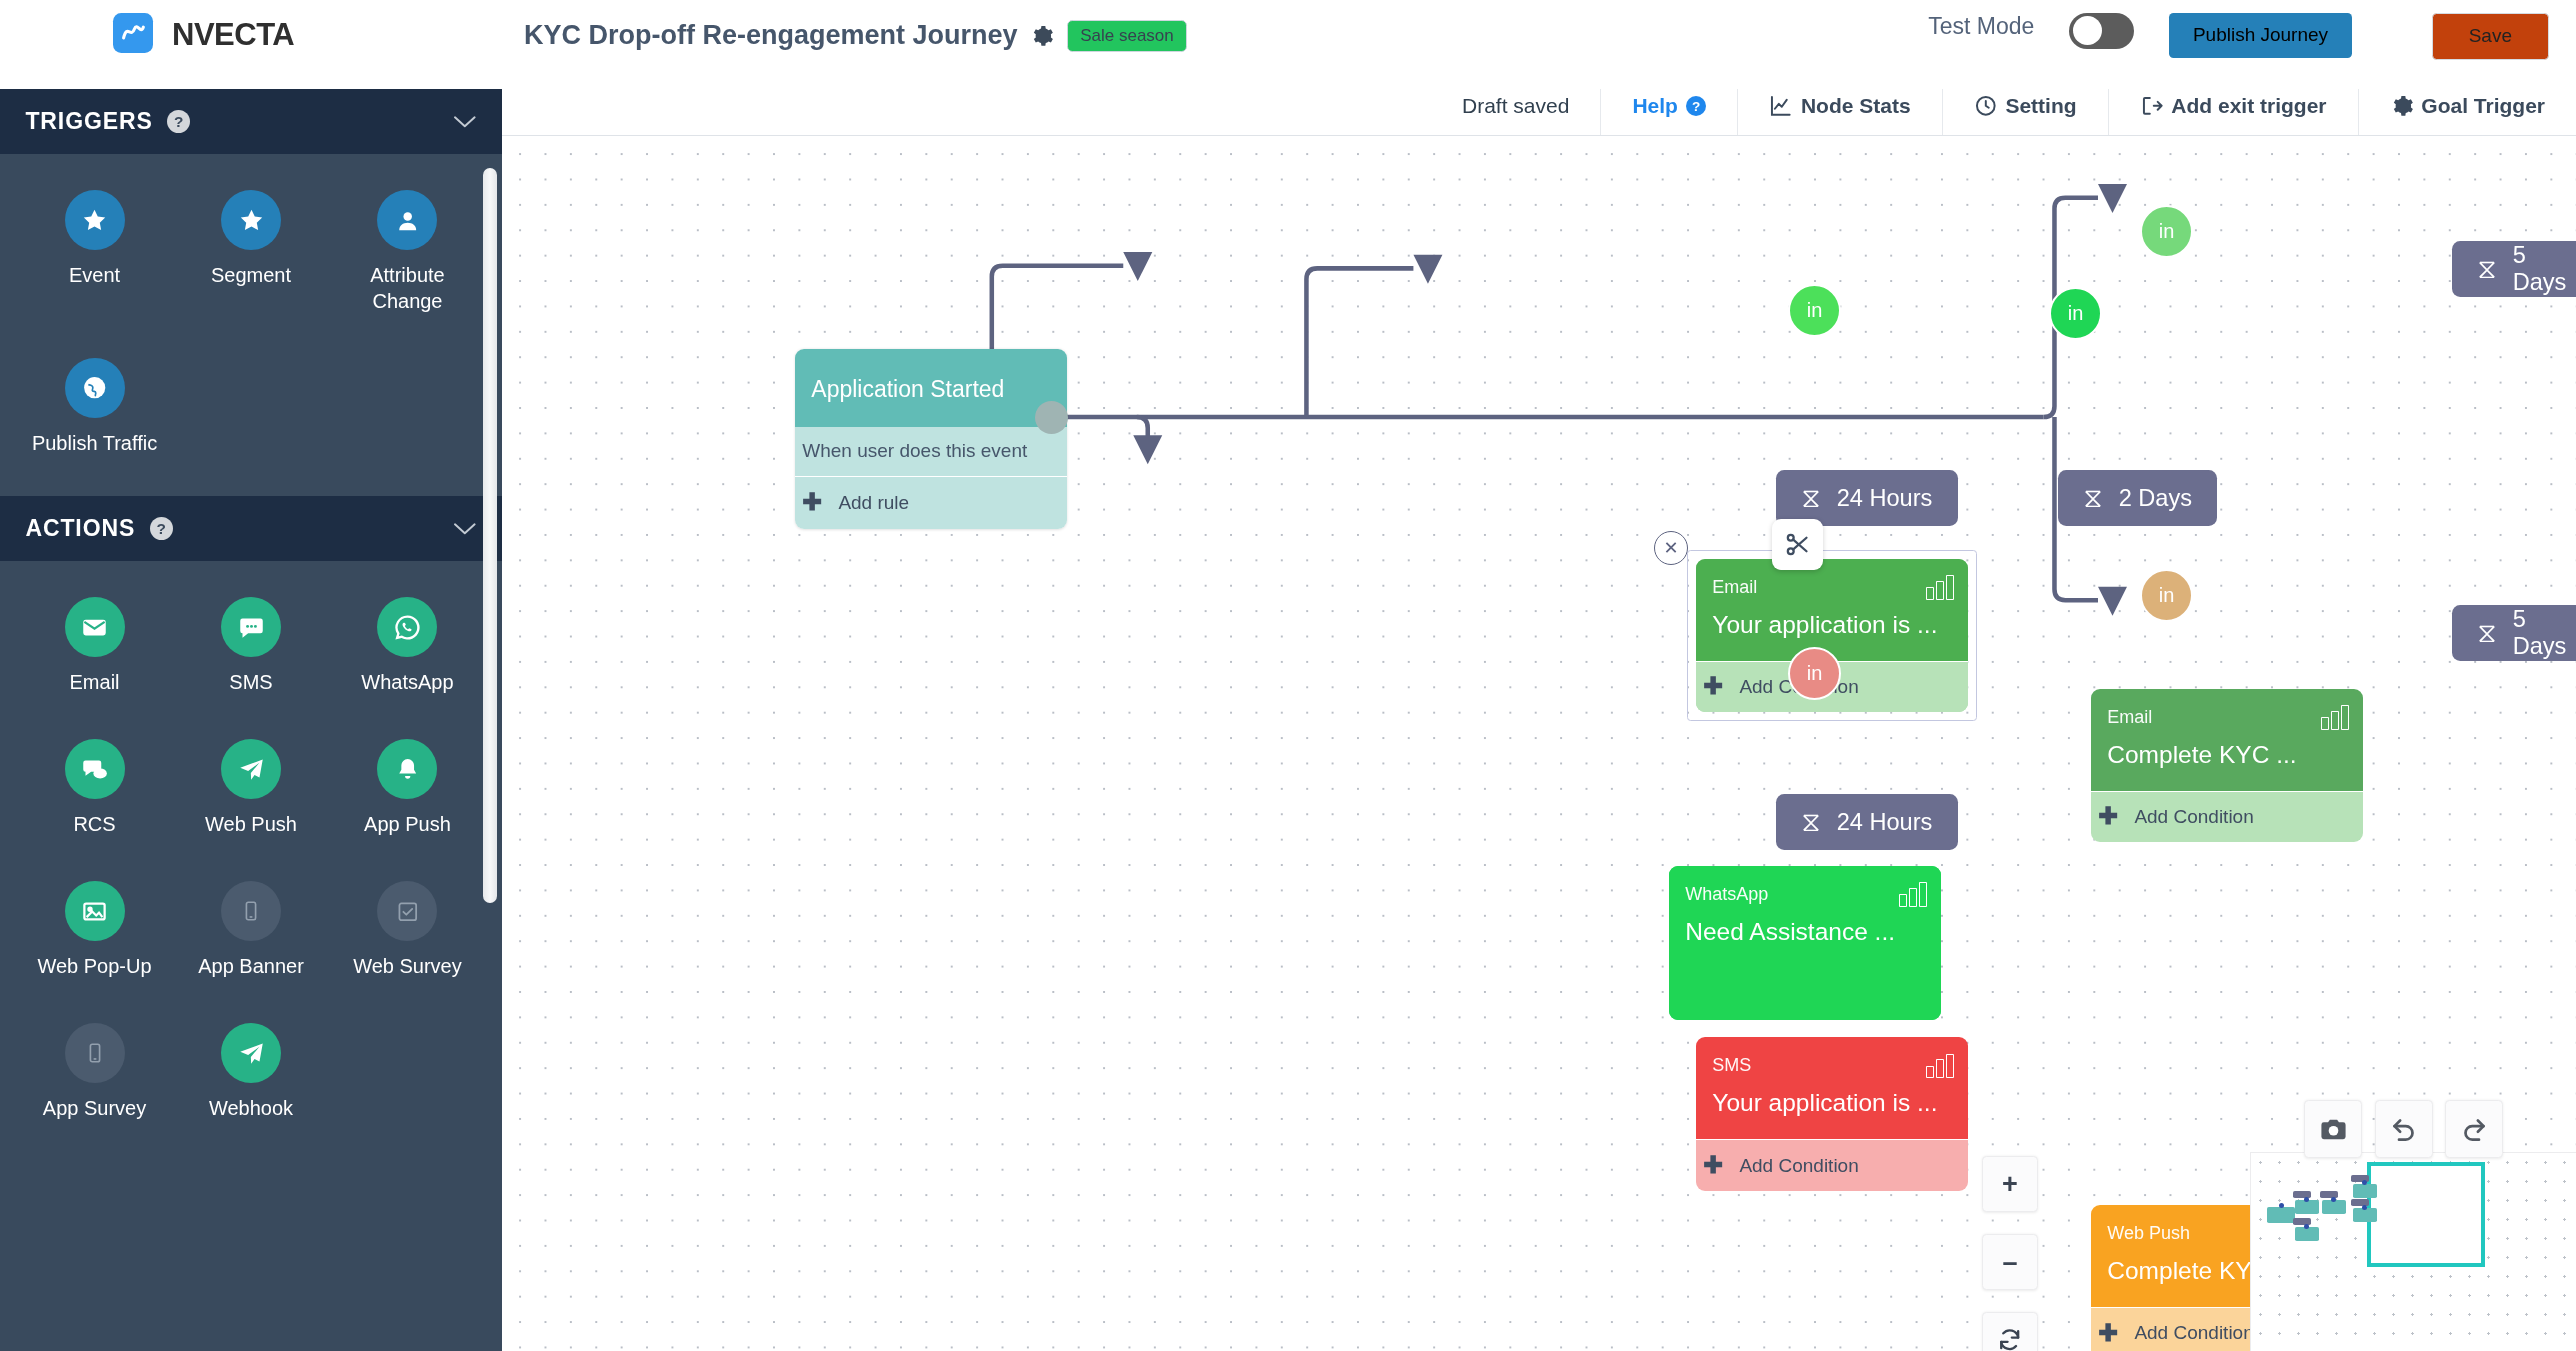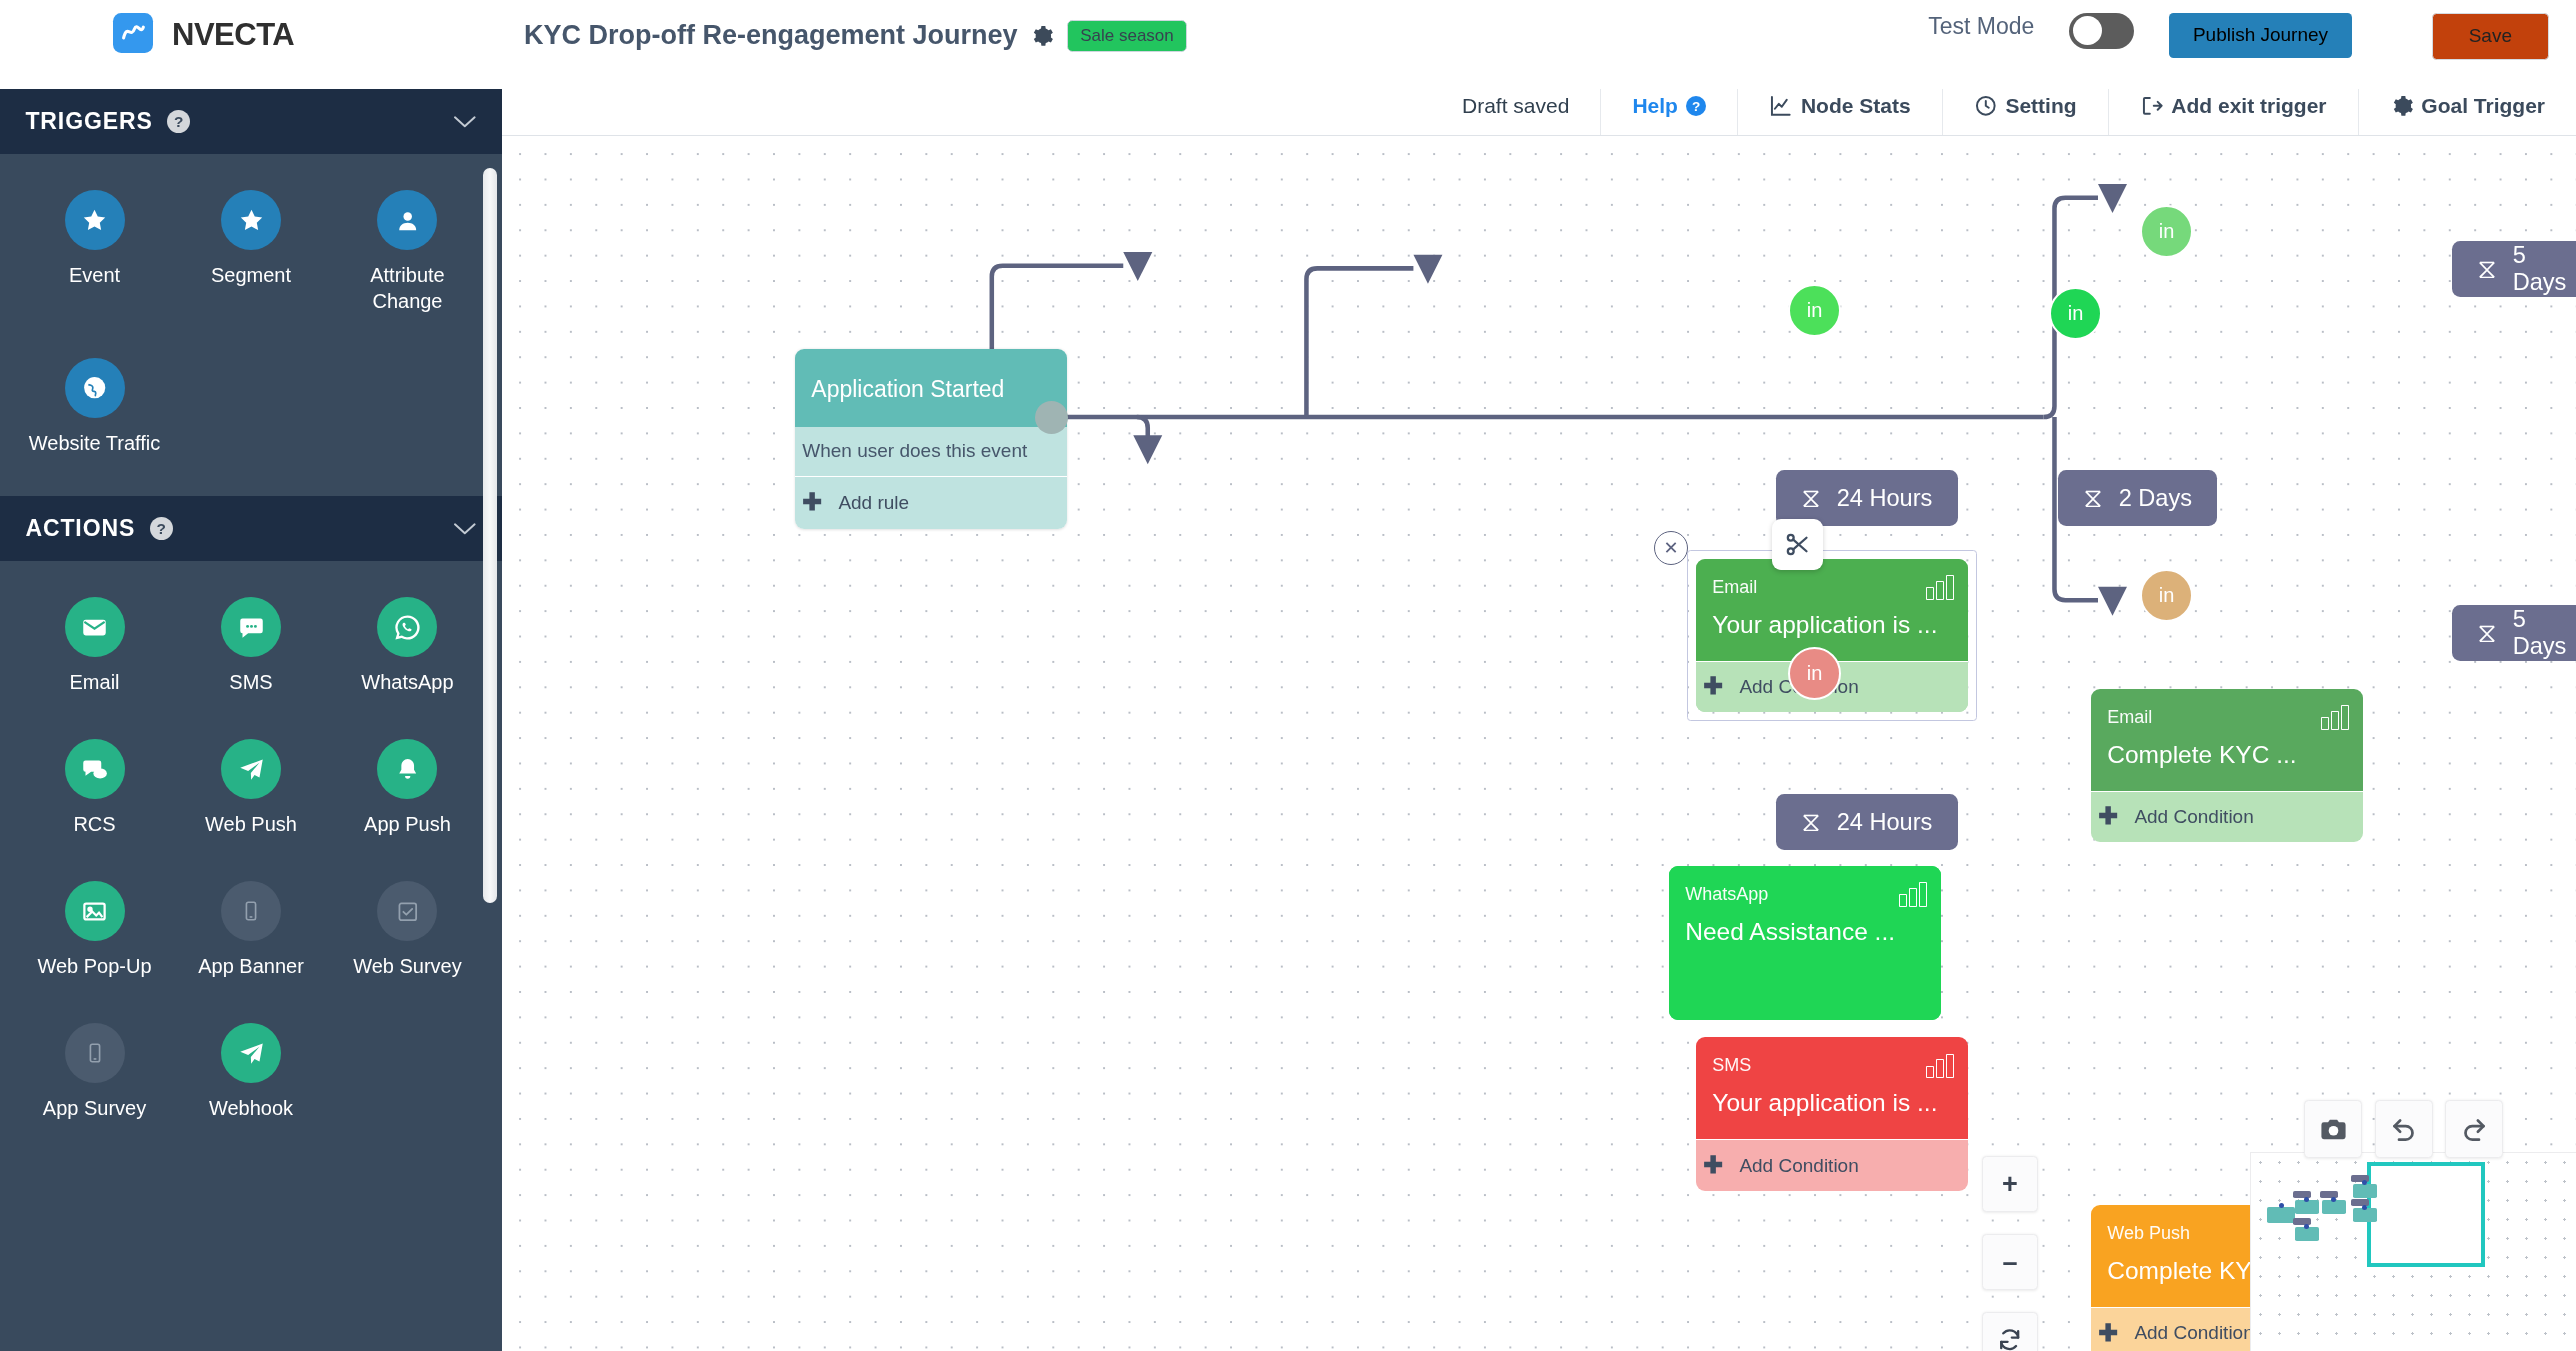--- a/index.html
+++ b/index.html
@@ -386,21 +386,21 @@
         </span>
         <span class="sb-label">Attribute Change</span>
       </div>
       <div class="sb-tile">
         <span class="sb-ic blue">
           <svg width="25.4" height="25.4" viewBox="0 0 24 24" fill="#ffffff">
               <circle cx="12" cy="12" r="10"></circle>
               <path d="M6 9c2 1 3 0 4 2s-1 3 0 4 3 0 3 2-1 2 0 3" stroke="#2580b8" stroke-width="1.6" fill="none"></path>
             </svg>
         </span>
-        <span class="sb-label">Website Traffic</span>
+        <span class="sb-label">Publish Traffic</span>
       </div>
     </div>
 
     <div class="sb-section" style="margin-top:14.5px">
       <span class="left">
         <span class="title">ACTIONS</span>
         <span class="sb-q">?</span>
       </span>
       <span class="chev">
         <svg width="23.6" height="14.5" viewBox="0 0 24 14" fill="none" stroke="#c3cad3" stroke-width="2">

